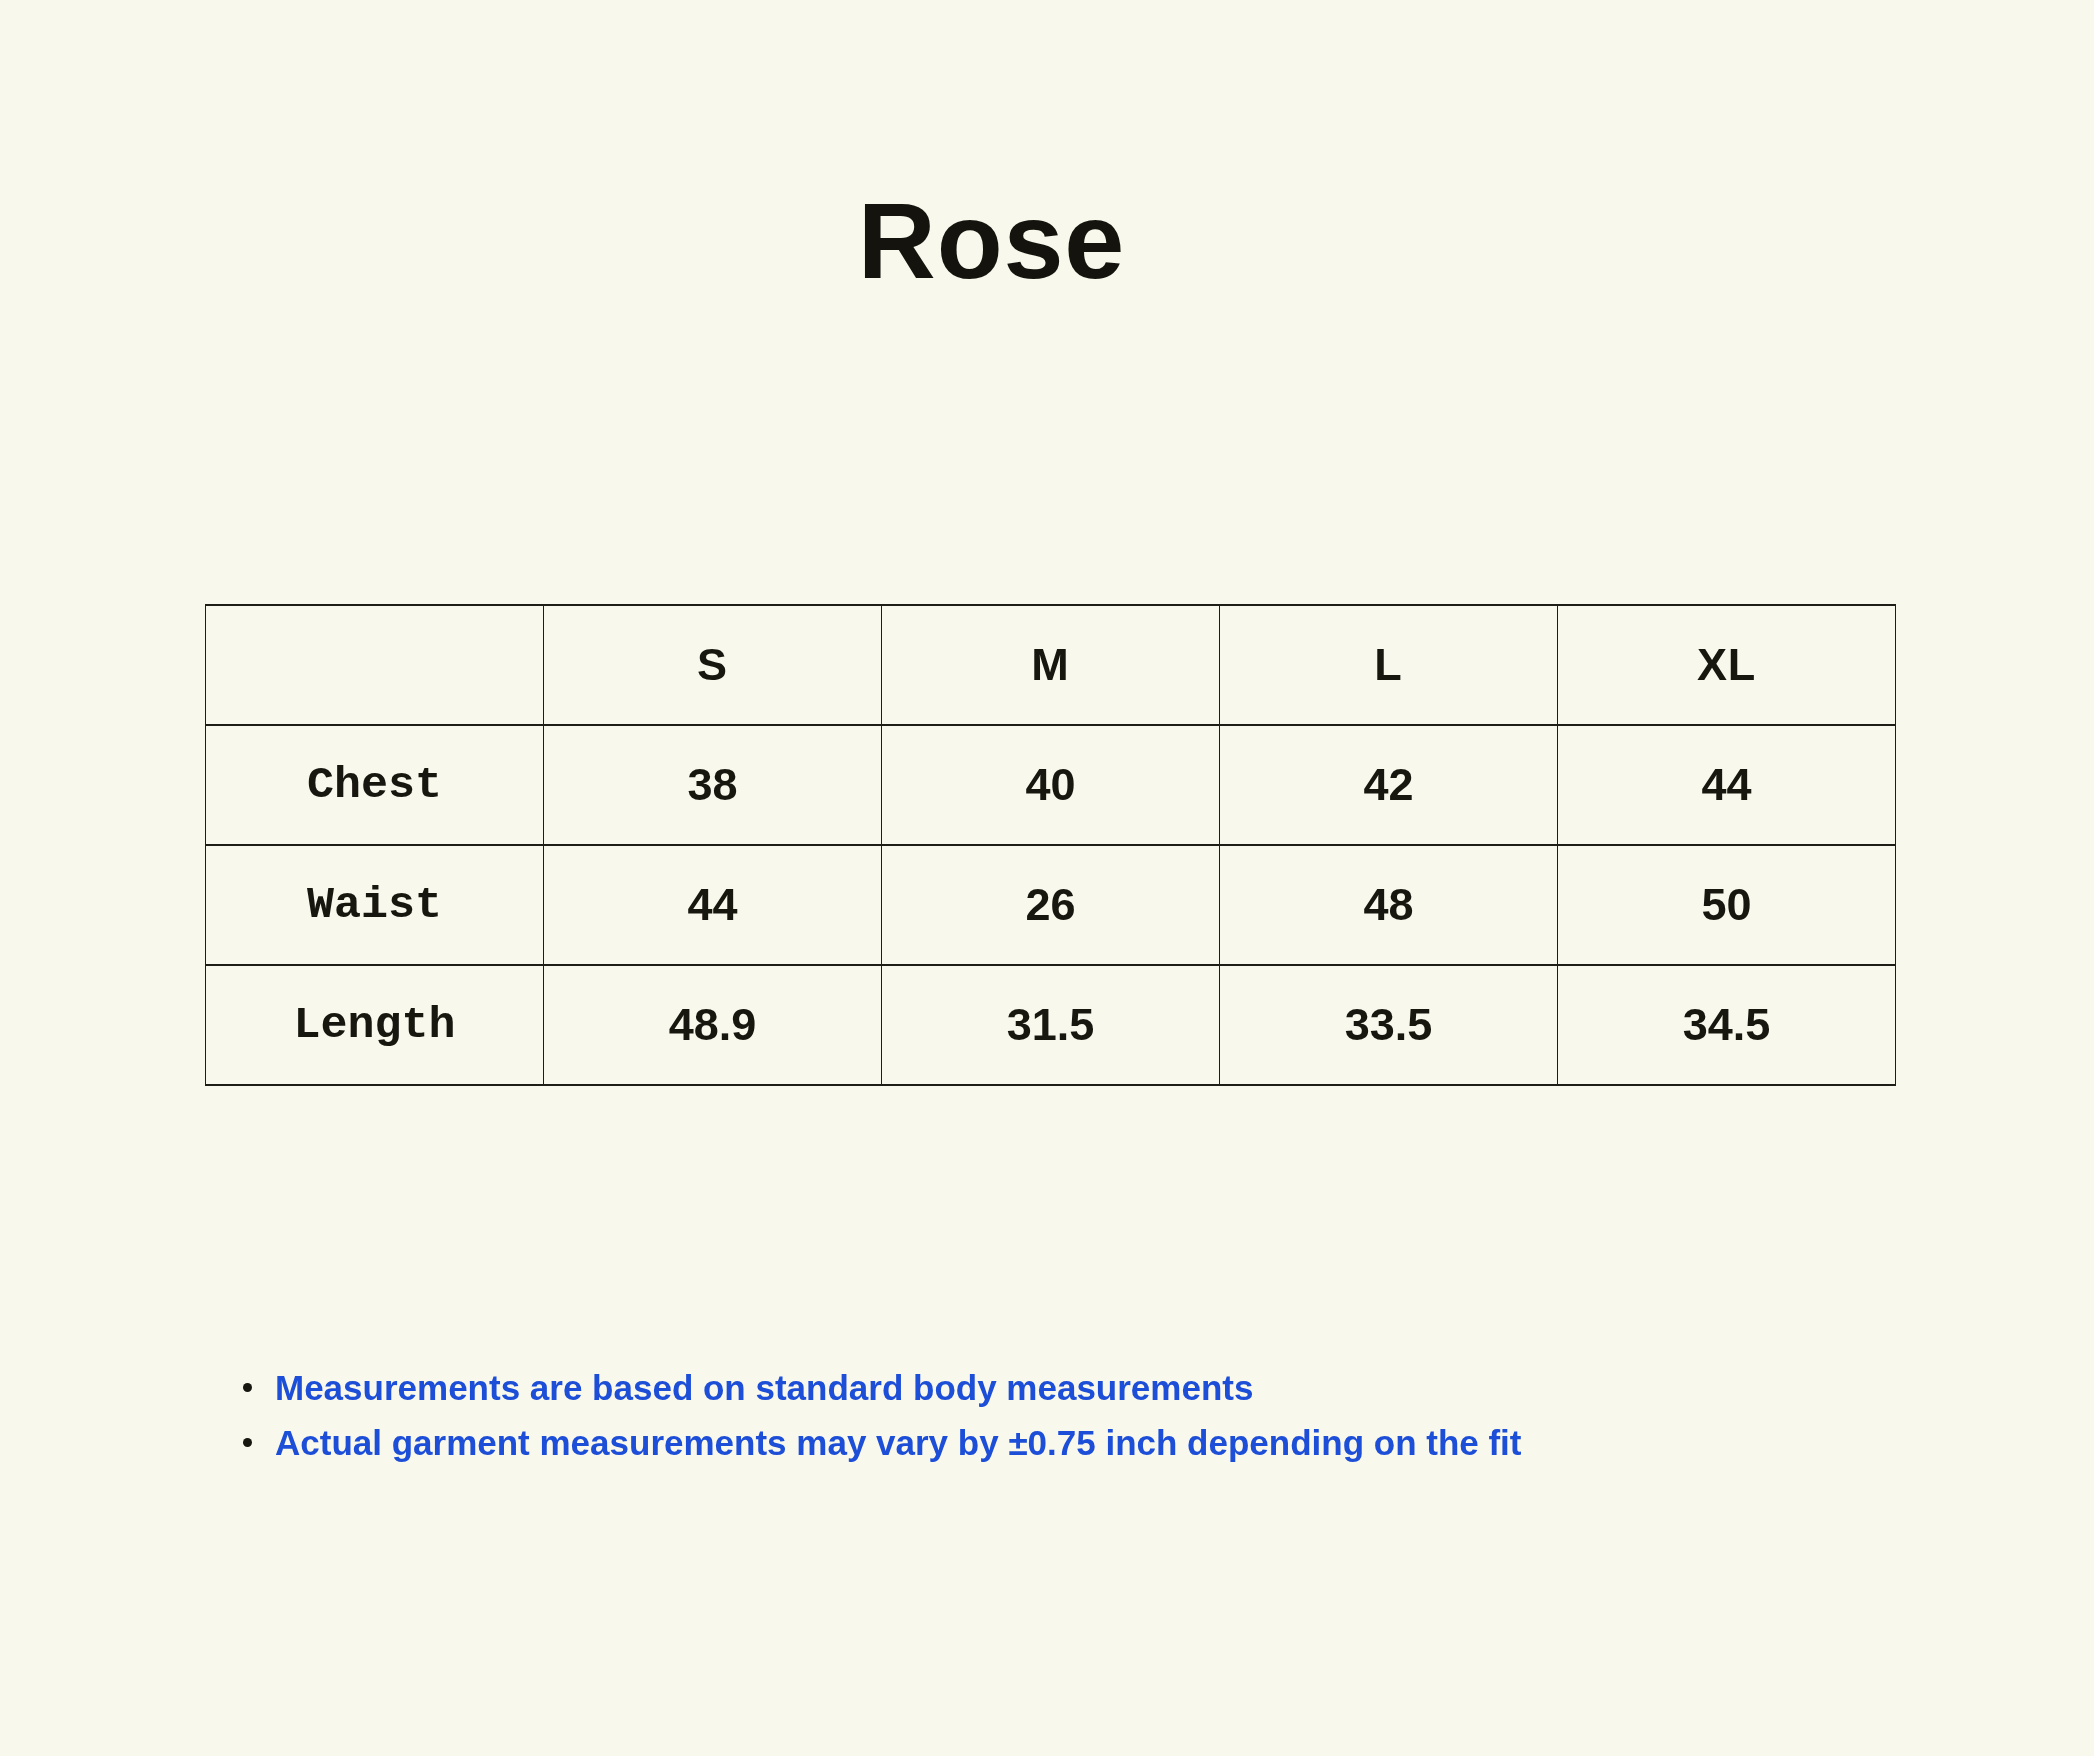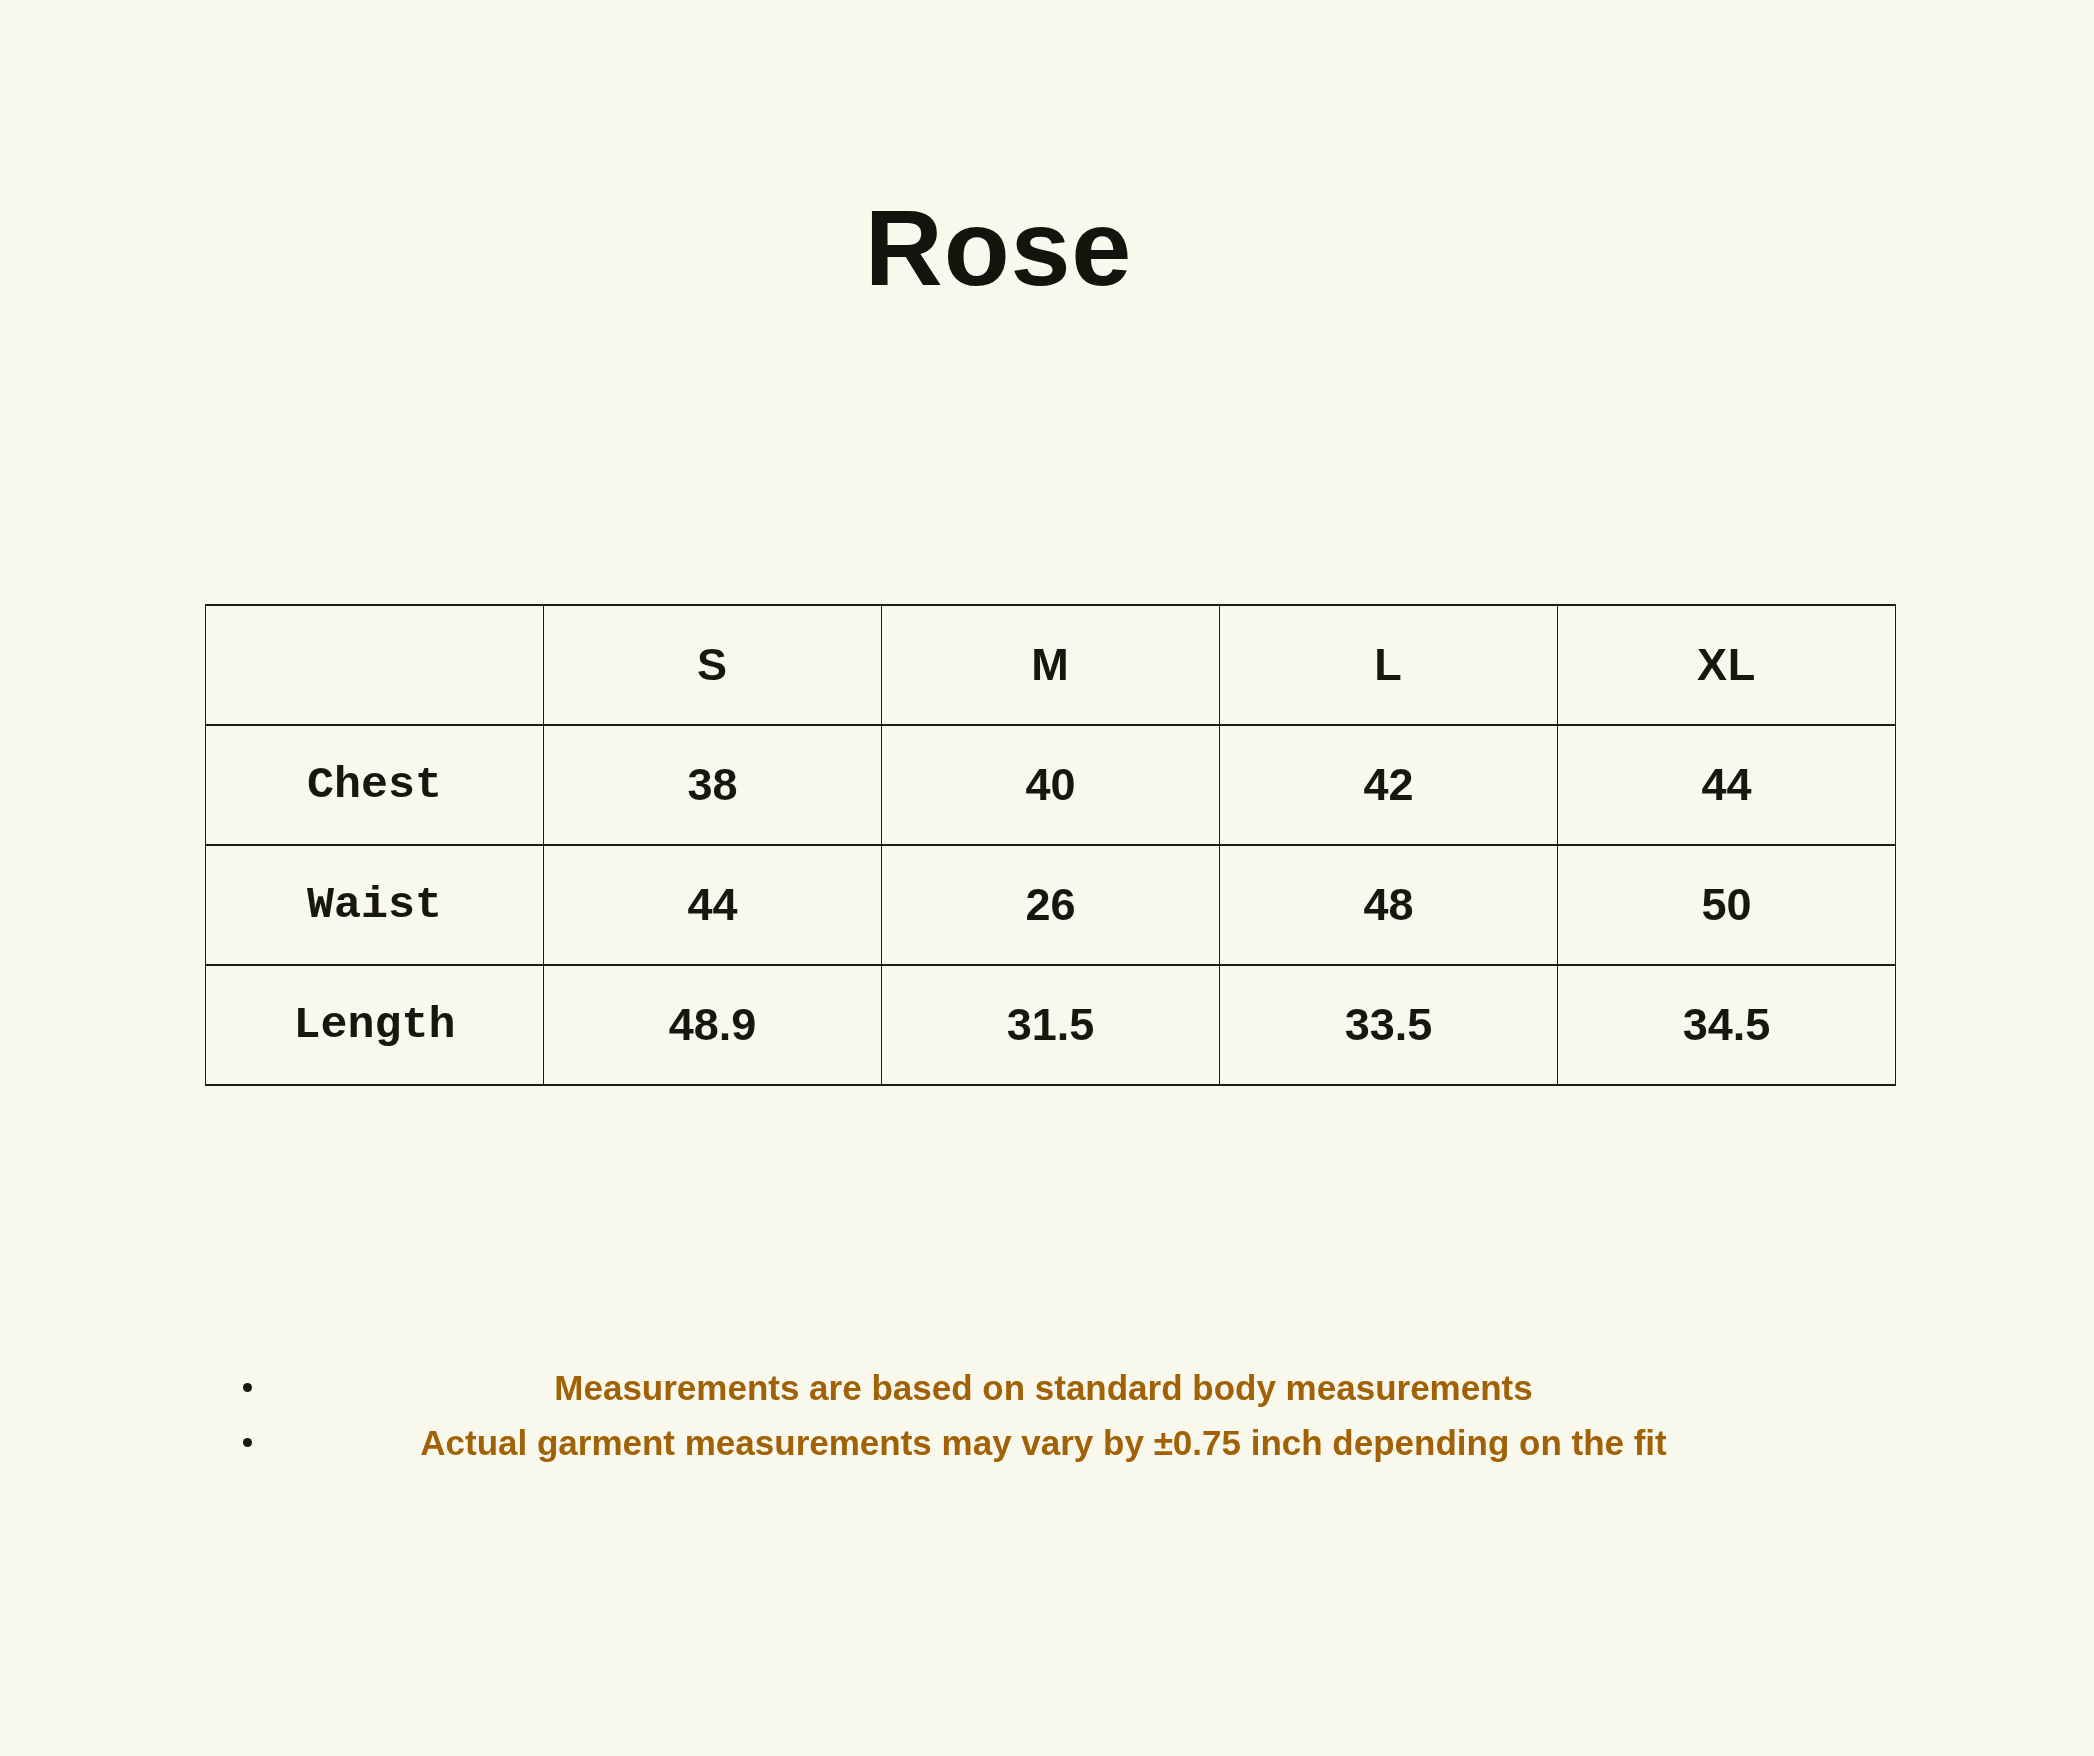--- a/index.html
+++ b/index.html
@@ -15,21 +15,21 @@
     color: #17160F;
     font-family: "Liberation Sans", "DejaVu Sans", sans-serif;
   }
 
   
   .page-title {
     position: absolute;
     top: 182px;
     left: 0;
     width: 1973px;
-    margin: 12px;
+    margin: 5px;
     text-align: center;
     font-size: 108px;
     line-height: 108px;
     font-weight: bold;
     letter-spacing: 0.8px;
     color: #14130D;
   }
 
   
   table.size-chart {
@@ -72,22 +72,21 @@
     position: absolute;
     left: 241px;
     top: 1362px;
     width: 1571px;
     margin: 0;
     padding: 0;
     list-style: none;
     font-size: 35px;
     font-weight: bold;
     line-height: 51px;
-    color: #a16207;
-    text-align: center;
+    color: #1d4ed8;
   }
   .notes li {
     position: relative;
     padding-left: 34px;
     margin-bottom: 4.1px;
   }
   .bullet-dot {
     position: absolute;
     left: 1.6px;
     top: 21px;

